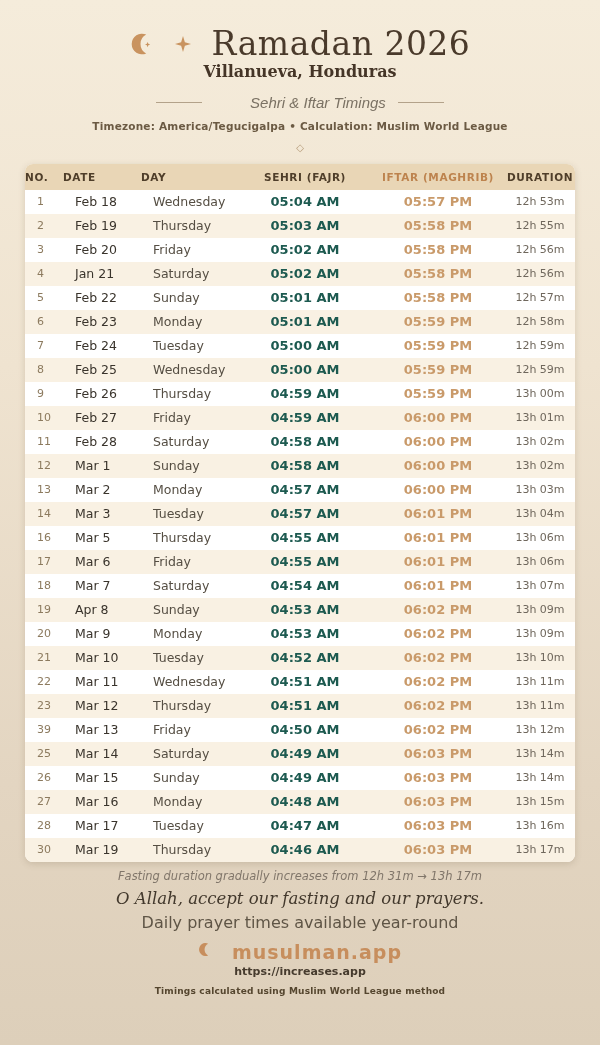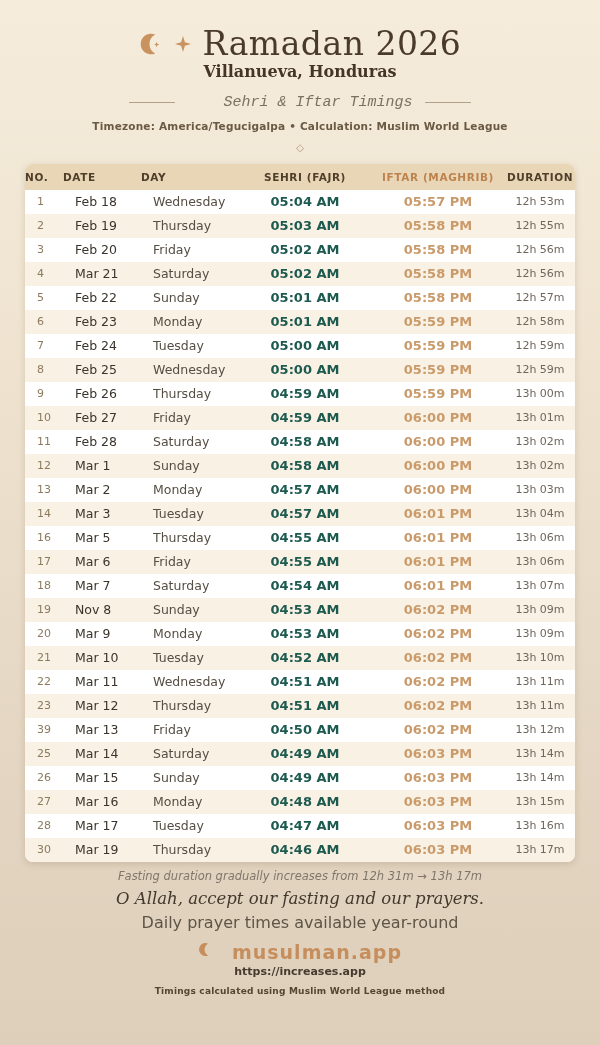--- a/index.html
+++ b/index.html
@@ -7,34 +7,34 @@
   body {
     font-family:"DejaVu Sans", sans-serif;
     background:linear-gradient(180deg, #f5ecdb 0%, #efe3d0 35%, #e3d5c1 75%, #ddcfba 100%);
     color:#4a3a2b;
     overflow:hidden;
   }
   .page { width:600px; height:1045px; display:flex; flex-direction:column; align-items:center; }
 
   
   .hdr { text-align:center; padding-top:24px; }
-  .title-line { display:flex; align-items:center; justify-content:center; gap:12px; }
+  .title-line { display:flex; align-items:center; justify-content:center; gap:21px; }
   .title-line svg { display:block; }
   .main-title {
     font-family:"DejaVu Serif", serif;
     font-size:33px; color:#4a3a2b; letter-spacing:0.5px;
   }
   .location {
     font-family:"DejaVu Serif", serif;
     font-weight:bold; font-size:16px; color:#453527; margin-top:0px; line-height:1.1;
   }
   .divider { display:flex; align-items:center; justify-content:center; gap:12px; margin-top:13px; }
   .divider .line { width:46px; height:1px; background:#b3a28a; }
   .divider .sub {
-    font-family:Liberation Mono, monospace; font-style:italic;
+    font-family:Liberation Sans, sans-serif; font-style:italic;
     font-size:15px; color:#7a7163;margin-left:36px;
   }
   .meta { margin-top:9px; font-size:10.5px; font-weight:bold; color:#6b5a43; letter-spacing:0.2px; }
   .ornament { margin-top:10px; font-size:10px; color:#b59a78; }
 
   
   .card {
     width:550px; margin-top:11px; background:#ffffff;
     border-radius:8px; overflow:hidden;
     box-shadow:0 2px 7px rgba(90,70,45,0.18);
@@ -136,21 +136,21 @@
           <tr>
             <td class="col-no">3</td>
             <td class="col-date">Feb 20</td>
             <td class="col-day">Friday</td>
             <td class="col-sehri">05:02 AM</td>
             <td class="col-iftar">05:58 PM</td>
             <td class="col-duration">12h 56m</td>
           </tr>
           <tr>
             <td class="col-no">4</td>
-            <td class="col-date">Mar 21</td>
+            <td class="col-date">Jan 21</td>
             <td class="col-day">Saturday</td>
             <td class="col-sehri">05:02 AM</td>
             <td class="col-iftar">05:58 PM</td>
             <td class="col-duration">12h 56m</td>
           </tr>
           <tr>
             <td class="col-no">5</td>
             <td class="col-date">Feb 22</td>
             <td class="col-day">Sunday</td>
             <td class="col-sehri">05:01 AM</td>
@@ -248,21 +248,21 @@
           <tr>
             <td class="col-no">18</td>
             <td class="col-date">Mar 7</td>
             <td class="col-day">Saturday</td>
             <td class="col-sehri">04:54 AM</td>
             <td class="col-iftar">06:01 PM</td>
             <td class="col-duration">13h 07m</td>
           </tr>
           <tr>
             <td class="col-no">19</td>
-            <td class="col-date">Nov 8</td>
+            <td class="col-date">Apr 8</td>
             <td class="col-day">Sunday</td>
             <td class="col-sehri">04:53 AM</td>
             <td class="col-iftar">06:02 PM</td>
             <td class="col-duration">13h 09m</td>
           </tr>
           <tr>
             <td class="col-no">20</td>
             <td class="col-date">Mar 9</td>
             <td class="col-day">Monday</td>
             <td class="col-sehri">04:53 AM</td>

